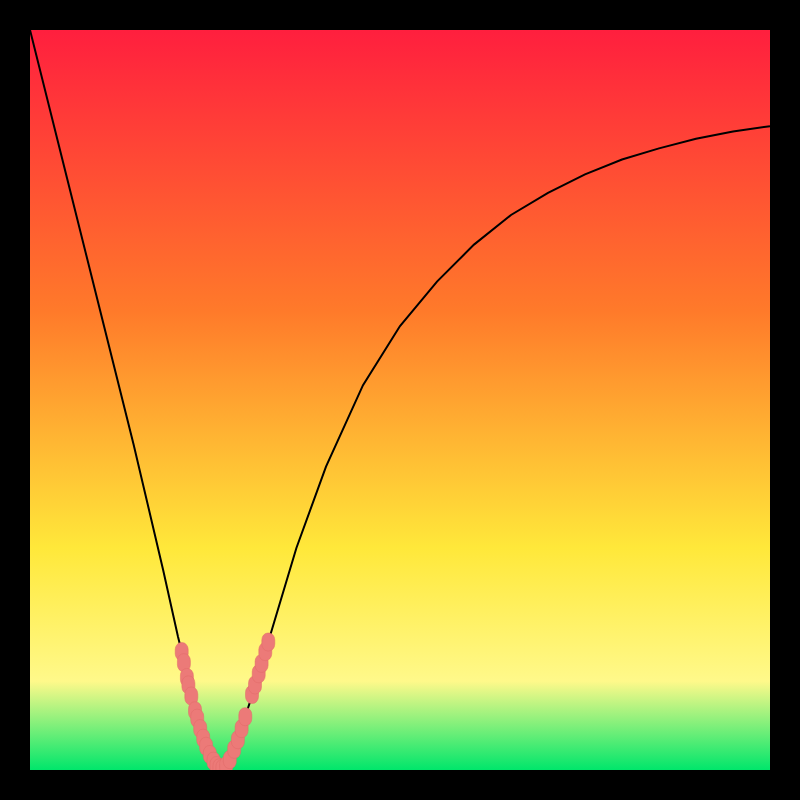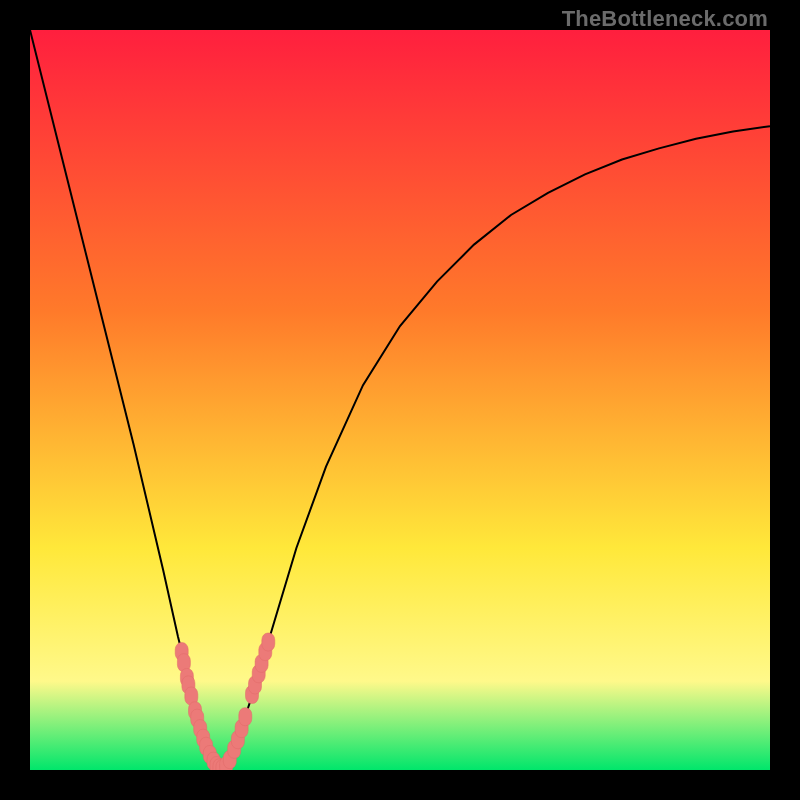--- a/index.html
+++ b/index.html
@@ -89,14 +89,13 @@
           <rect x="208.8" y="677.7" width="13" height="18" rx="6" ry="7" class="marker" fill="#ec7a78"></rect>
           <rect x="215.5" y="655.5" width="13" height="18" rx="6" ry="7" class="marker" fill="#ec7a78"></rect>
           <rect x="218.5" y="645.9" width="13" height="18" rx="6" ry="7" class="marker" fill="#ec7a78"></rect>
           <rect x="222.2" y="634.8" width="13" height="18" rx="6" ry="7" class="marker" fill="#ec7a78"></rect>
           <rect x="225.1" y="624.4" width="13" height="18" rx="6" ry="7" class="marker" fill="#ec7a78"></rect>
           <rect x="228.8" y="612.6" width="13" height="18" rx="6" ry="7" class="marker" fill="#ec7a78"></rect>
           <rect x="231.8" y="603.0" width="13" height="18" rx="6" ry="7" class="marker" fill="#ec7a78"></rect>
         </g>
     </svg>
   </div>
-  <div class="watermark">TheBottleneck.com</div>
 </div>
 
 </body></html>

